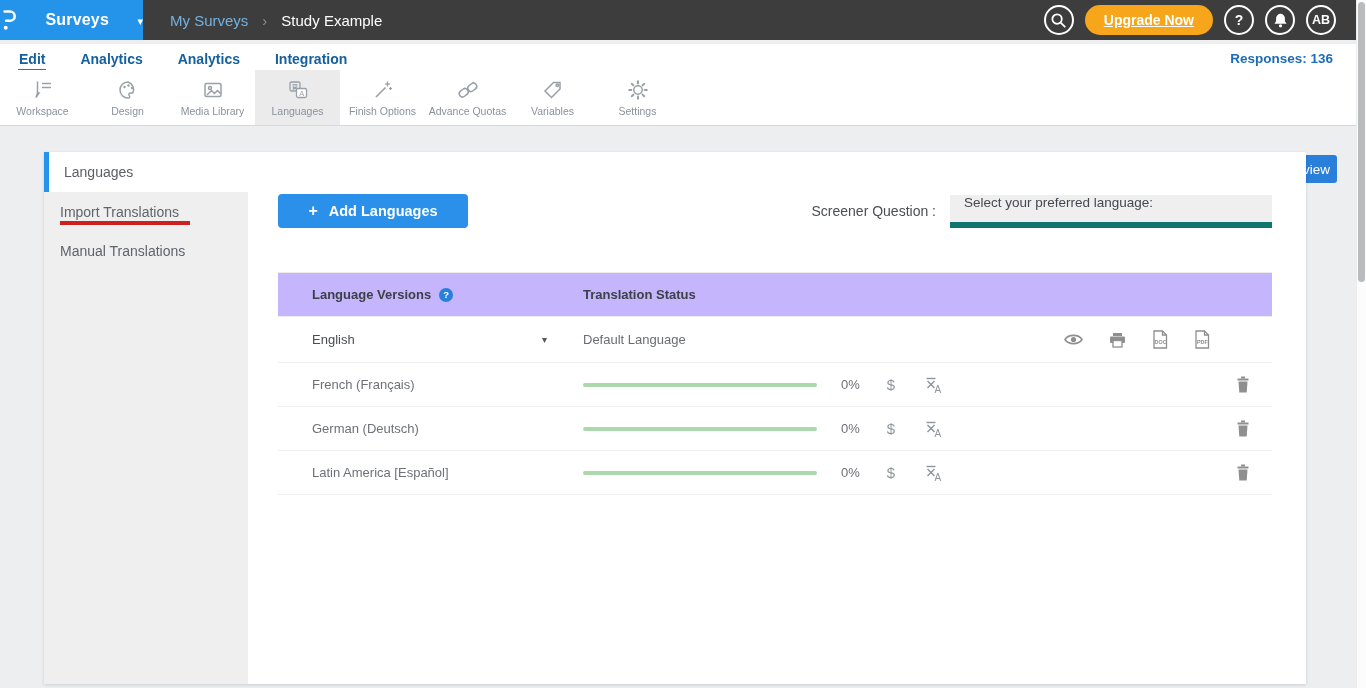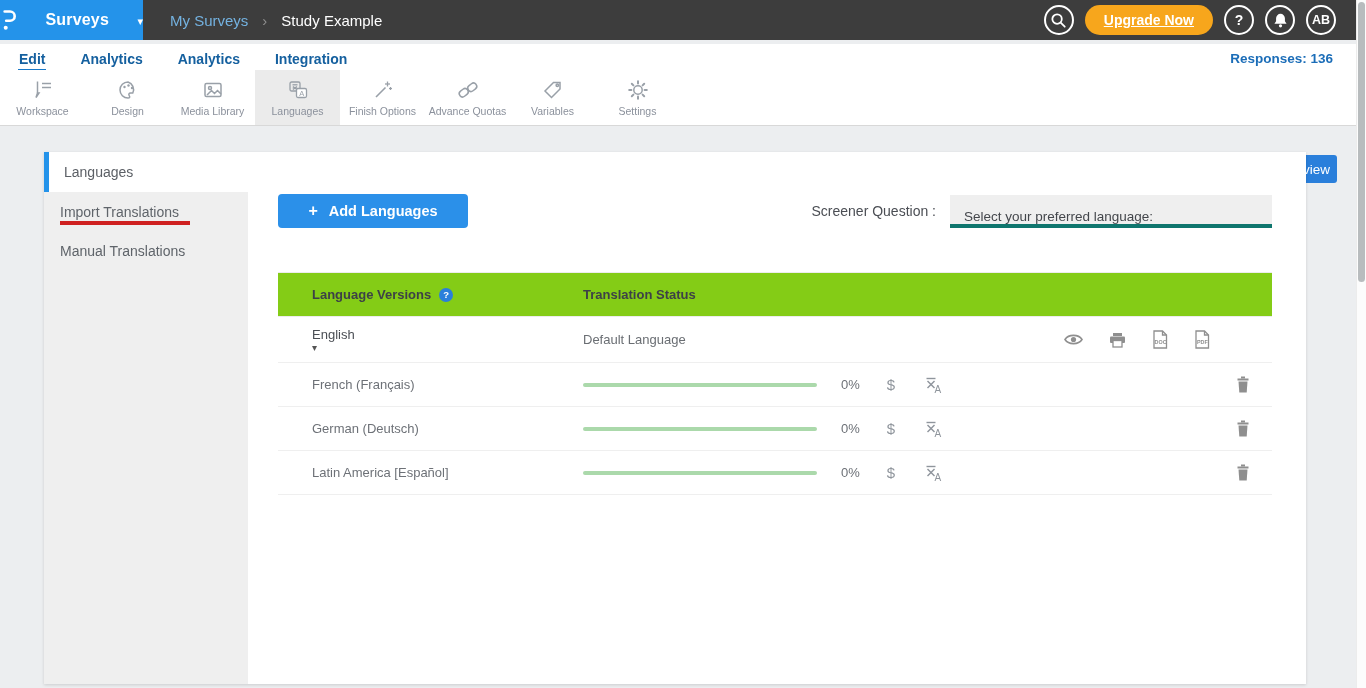--- a/index.html
+++ b/index.html
@@ -41,28 +41,28 @@
   .side { position:absolute; left:0; top:0; bottom:0; width:204px; background:#efefef; }
   .side-item { height:39px; display:flex; align-items:center; padding-left:16px; font-size:14px; color:#5f646a; cursor:pointer; position:relative; }
   .side-item.active { height:40px; background:#fff; border-left:5px solid #2493ea; padding-left:15px; color:#5c6066; }
   .red-line { position:absolute; left:16px; top:29px; width:130px; height:4px; background:#cf2020; }
 
   .content { position:absolute; left:204px; right:0; top:0; bottom:0; }
   .content-head { display:flex; align-items:center; padding:42px 34px 0 30px; }
   .add-btn { width:190px; height:34px; background:#2b90e9; border:none; border-radius:4px; color:#fff; font-size:14.5px; font-weight:bold; font-family:"Liberation Sans",sans-serif; display:flex; align-items:center; justify-content:center; gap:11px; cursor:pointer; }
   .add-btn .plus { font-size:16px; font-weight:bold; }
   .screener-label { margin-left:auto; margin-right:14px; font-size:14px; color:#4b4e54; }
-  .screener-select { width:322px; height:33px; background:#efefef; border:none; border-bottom:4px solid #0f766e; font-size:13.5px; color:#44474c; padding-left:14px; display:flex; align-items:flex-end; cursor:pointer; }
+  .screener-select { width:322px; height:33px; background:#efefef; border:none; border-bottom:6px solid #0f766e; font-size:13.5px; color:#44474c; padding-left:14px; display:flex; align-items:flex-start; cursor:pointer; }
 
   .table { margin:44px 34px 0 30px; }
-  .thead { height:45px; background:#84cc16; border-top:1px solid #ececec; border-bottom:1px solid #ececec; display:flex; align-items:center; font-size:13px; font-weight:bold; color:#3d4147; }
+  .thead { height:45px; background:#c4b5fd; border-top:1px solid #ececec; border-bottom:1px solid #ececec; display:flex; align-items:center; font-size:13px; font-weight:bold; color:#3d4147; }
   .col-name { width:305px; padding-left:34px; display:flex; align-items:center; gap:8px; }
   .help-dot { width:14px; height:14px; background:#2a7fdb; border-radius:50%; color:#fff; font-size:9.5px; font-weight:bold; display:flex; align-items:center; justify-content:center; cursor:pointer; }
   .trow { height:44px; border-bottom:1px solid #efefef; display:flex; align-items:center; font-size:13px; }
-  .trow .name { width:305px; padding-left:34px; padding-right:36px; color:#6d7177; display:flex; align-items:flex-start; justify-content:space-between;flex-direction:column; }
+  .trow .name { width:305px; padding-left:34px; padding-right:36px; color:#6d7177; display:flex; align-items:center; justify-content:space-between; }
   .trow.default .name { color:#4a4e54; }
   .name .caret { color:#555; font-size:10px; cursor:pointer; }
   .status { flex:1; display:flex; align-items:center; color:#6a6e73; }
   .track { width:234px; height:4px; background:#abd9ab; border-radius:2px; }
   .pct { margin-left:24px; width:30px; color:#6d7177; }
   .dollar { margin-left:10px; font-size:15px; color:#8f959c; width:20px; text-align:center; cursor:pointer; }
   .translate-ic { margin-left:24px; cursor:pointer; display:flex; }
   .row-actions { display:flex; align-items:center; gap:26px; margin-right:62px; }
   .row-actions .ic { cursor:pointer; display:flex; }
   .trash-wrap { margin-right:22px; cursor:pointer; display:flex; }

